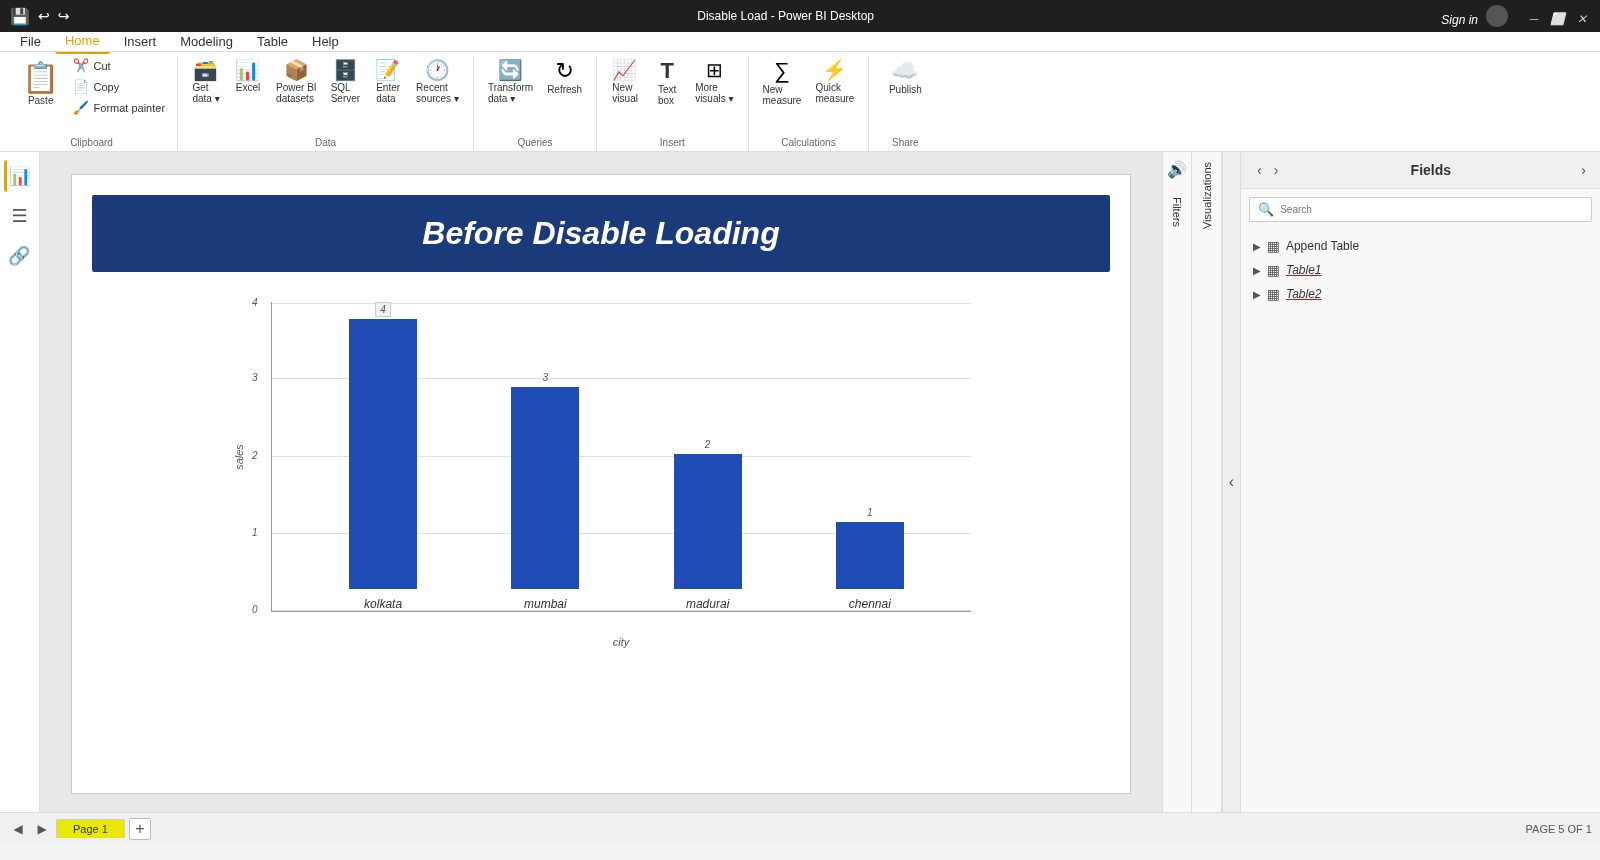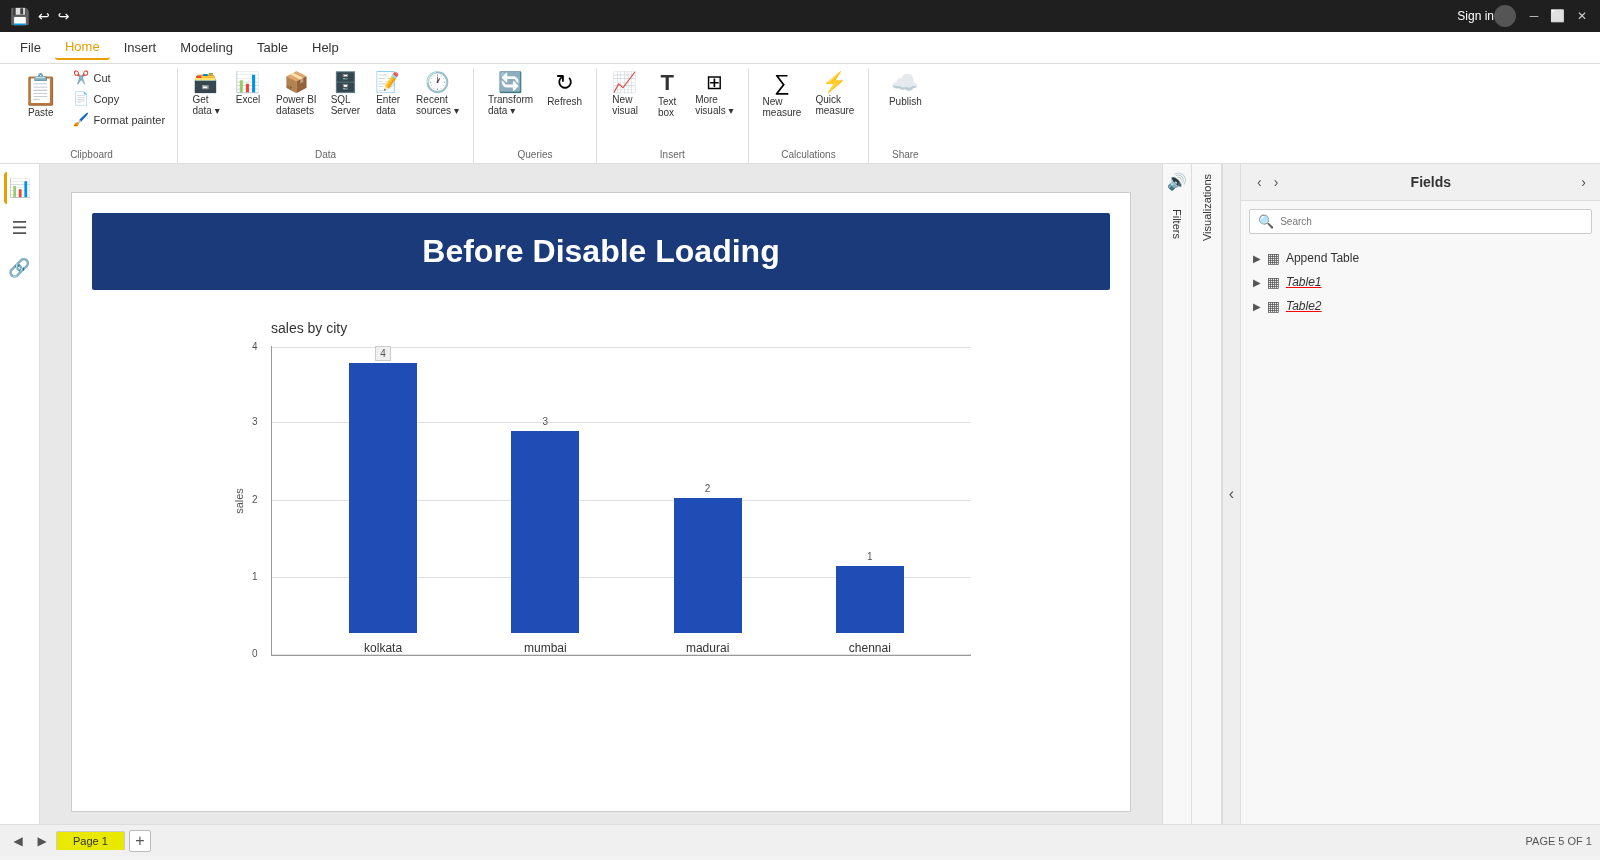--- a/index.html
+++ b/index.html
@@ -10,28 +10,28 @@
       height: 32px;
       background: #1f1f1f;
       display: flex;
       align-items: center;
       justify-content: space-between;
       padding: 0 10px;
       color: #fff;
       font-size: 12px;
     }
     .title-bar-center { flex: 1; text-align: center; }
-    .title-bar-right { display: flex; align-items: center; gap: 0; }
+    .title-bar-right { display: flex; align-items: flex-end; gap: 8px; font-style: italic; }
     .title-bar-right span { font-size: 12px; }
     .window-controls { display: flex; gap: 8px; margin-left: 10px; }
     .window-btn { width: 16px; height: 16px; display: flex; align-items: center; justify-content: center; font-size: 14px; cursor: pointer; color: #ccc; }
 
     
     .menu-bar {
-      height: 32px;
+      height: 20px;
       background: #fff;
       display: flex;
       align-items: center;
       padding: 0 10px;
       border-bottom: 1px solid #ddd;
       gap: 4px;
     }
     .menu-item {
       padding: 4px 10px;
       cursor: pointer;
@@ -152,24 +152,25 @@
       flex: 1;
       background: #e8e8e8;
       overflow: auto;
       padding: 20px;
       position: relative;
     }
     .canvas-page {
       background: #fff;
       width: 1060px;
       min-height: 620px;
-      margin: 8px auto;
+      margin: 2px auto;
       border: 1px solid #ccc;
       padding: 20px;
       position: relative;
+      font-style: italic;
     }
 
     .banner {
       background: #1a3a7a;
       color: #fff;
       text-align: center;
       padding: 20px;
       font-size: 32px;
       font-weight: 600;
       margin-bottom: 20px;
@@ -426,20 +427,21 @@
   </style>
 </head>
 <body>
 
 <div class="title-bar">
   <div style="width:120px; display:flex; align-items:center; gap:8px;">
     <span style="font-size:16px; cursor:pointer;">💾</span>
     <span style="font-size:14px; cursor:pointer;">↩</span>
     <span style="font-size:14px; cursor:pointer;">↪</span>
   </div>
+  <div class="title-bar-center">Disable Load - Power BI Desktop</div>
   <div class="title-bar-right">
     <span style="cursor:pointer;">Sign in</span>
     <span style="width:22px;height:22px;background:#555;border-radius:50%;display:inline-block;"></span>
     <div class="window-controls">
       <span class="window-btn">─</span>
       <span class="window-btn">⬜</span>
       <span class="window-btn">✕</span>
     </div>
   </div>
 </div>
@@ -573,21 +575,20 @@
     <div class="sidebar-icon">☰</div>
     <div class="sidebar-icon">🔗</div>
   </div>
 
   <div class="canvas-area">
     <div class="canvas-page">
 
       <div class="banner">Before Disable Loading</div>
 
       <div class="chart-container">
-        <div class="chart-title">sales by city</div>
         <div style="position:relative; display:flex; align-items:flex-start;">
           <div class="y-axis-label">sales</div>
           <div class="chart-area">
 
             <div class="y-tick" style="bottom:0%;">
               <span class="y-tick-label">0</span>
             </div>
             <div class="y-tick" style="bottom:25%;">
               <span class="y-tick-label">1</span>
             </div>
@@ -624,20 +625,21 @@
               </div>
 
               <div class="bar-group">
                 <span class="bar-value-label">1</span>
                 <div class="bar" style="height:67px;"></div>
                 <span class="bar-label">chennai</span>
               </div>
             </div>
           </div>
         </div>
+        <div class="x-axis-label">city</div>
       </div>
     </div>
   </div>
 
   <div class="filters-panel">
     <span style="font-size:16px; padding:8px; cursor:pointer;">🔊</span>
     <span class="filters-label">Filters</span>
   </div>
 
   <div class="viz-panel">

